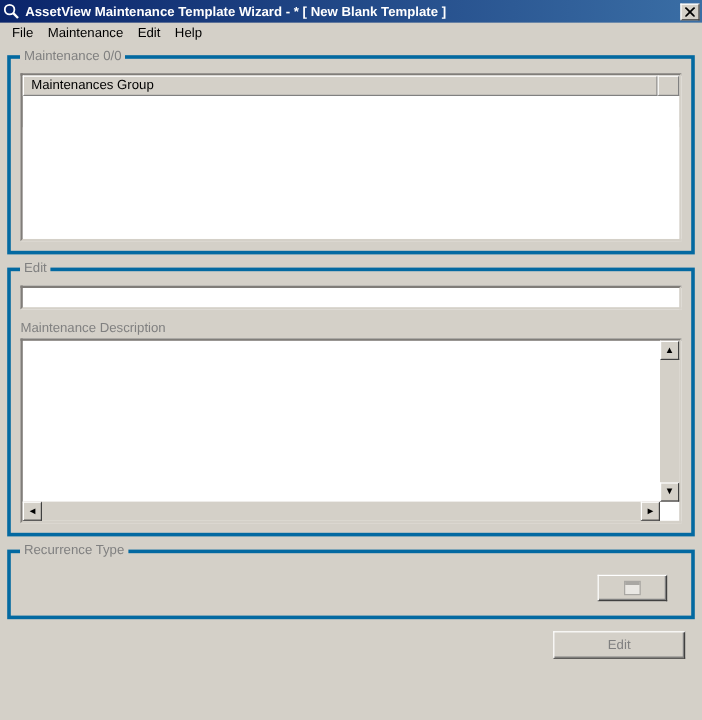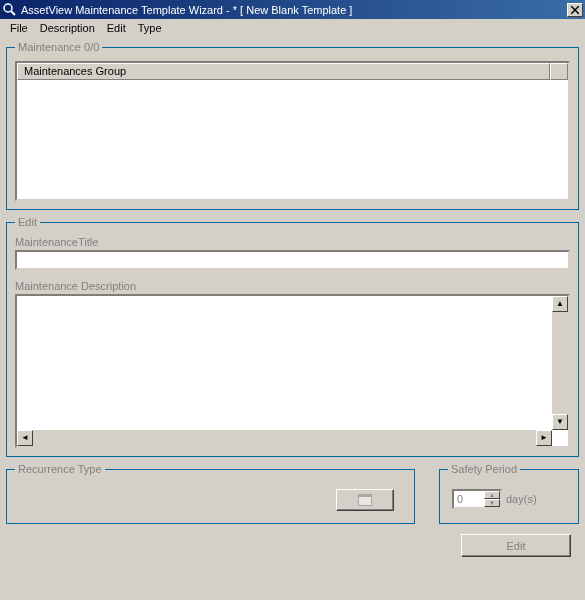--- a/index.html
+++ b/index.html
@@ -1,28 +1,28 @@
 <!DOCTYPE html>
 <html><head>
 <meta charset="utf-8">
 <style>
 * { box-sizing: border-box; margin: 0; padding: 0; }
 body { font-family: Tahoma, Arial, sans-serif; font-size: 11px; background: #d4d0c8; width: 585px; height: 600px; overflow: hidden; }
 
-.titlebar { background: linear-gradient(to right, #0a246a, #3a6ea5); height: 19px; display: flex; align-items: center; padding: 0 2px; color: #fff; font-weight: normal; }
+.titlebar { background: linear-gradient(to right, #0a246a, #3a6ea5); height: 19px; display: flex; align-items: center; padding: 0 2px; color: #fff; font-weight: bold; }
 .titlebar-icon { width: 16px; height: 16px; margin-right: 3px; display: flex; align-items: center; justify-content: center; }
 .titlebar-text { flex: 1; font-size: 11px; }
 .titlebar-close { width: 16px; height: 14px; background: #d4d0c8; border: 1px solid; border-color: #fff #404040 #404040 #fff; display: flex; align-items: center; justify-content: center; font-size: 10px; font-family: Arial; color: #000; cursor: pointer; font-weight: bold; }
 
 .menubar { background: #d4d0c8; height: 18px; padding: 1px 4px; display: flex; gap: 0; align-items: center; }
 .menu-item { padding: 1px 6px; cursor: pointer; color: #000; }
 
 .client { padding: 4px 6px 6px 6px; }
 
-fieldset { border: 1px solid #0369a1; border-radius: 0; margin-bottom: 6px; padding: 8px; position: relative; }
+fieldset { border: 3px solid #0369a1; border-radius: 0; margin-bottom: 6px; padding: 8px; position: relative; }
 fieldset legend { color: #808080; font-size: 11px; padding: 0 3px; background: #d4d0c8; }
 
 .listview { border: 2px inset #d4d0c8; background: #fff; height: 140px; display: flex; flex-direction: column; gap: 26px; }
 .listview-header { background: #d4d0c8; display: flex; height: 17px; }
 .lv-col { flex: 1; border: 1px solid; border-color: #fff #808080 #808080 #fff; padding: 1px 6px; font-size: 11px; color: #000; text-align: left; }
 .lv-col.small { flex: 0 0 18px; }
 .listview-body { flex: 1; background: #fff; }
 
 .label { color: #808080; font-size: 11px; margin-bottom: 2px; display: block; }
 
@@ -71,41 +71,40 @@
   <span class="titlebar-close">
     <svg width="8" height="8" viewBox="0 0 8 8">
         <line x1="0" y1="0" x2="8" y2="8" stroke="#000" stroke-width="1.5"></line>
         <line x1="8" y1="0" x2="0" y2="8" stroke="#000" stroke-width="1.5"></line>
       </svg>
   </span>
 </div>
 
 <div class="menubar">
   <span class="menu-item">File</span>
-  <span class="menu-item">Description</span>
+  <span class="menu-item">Maintenance</span>
   <span class="menu-item">Edit</span>
-  <span class="menu-item">Type</span>
+  <span class="menu-item">Help</span>
 </div>
 
 <div class="client">
 
   <fieldset>
     <legend>Maintenance  0/0</legend>
     <div class="listview">
       <div class="listview-header">
         <div class="lv-col">Maintenances Group</div>
         <div class="lv-col small"></div>
       </div>
       <div class="listview-body"></div>
     </div>
   </fieldset>
 
   <fieldset>
     <legend>Edit</legend>
-    <span class="label">MaintenanceTitle</span>
     <input class="textinput" type="text" value="" style="">
     <div style="height:10px"></div>
     <span class="label">Maintenance Description</span>
     <div class="textarea-wrap">
       <div class="scroll-v">
         <div class="scroll-btn up">
             <span class="arrow">▲</span>
           </div>
         <div class="scroll-btn down">
             <span class="arrow">▼</span>
@@ -124,36 +123,19 @@
 
   <div class="bottom-row">
     <fieldset class="fs-recur">
       <legend>Recurrence Type</legend>
       <div class="recur-inner">
         <button class="btn cal-btn">
           <span class="cal-icon"></span>
         </button>
       </div>
     </fieldset>
-    <fieldset class="fs-safety">
-      <legend>Safety Period</legend>
-      <div class="safety-inner">
-        <div class="spin">
-          <input type="text" value="0" style="">
-          <div class="spinbtns">
-            <div class="spinbtn">
-                <span class="arrow">▲</span>
-              </div>
-            <div class="spinbtn">
-                <span class="arrow">▼</span>
-              </div>
-          </div>
-        </div>
-        <span class="label" style="margin-bottom:0">day(s)</span>
-      </div>
-    </fieldset>
   </div>
 
   <div class="footer">
     <button class="btn wide">Edit</button>
   </div>
 
 </div>
 
 </body></html>

